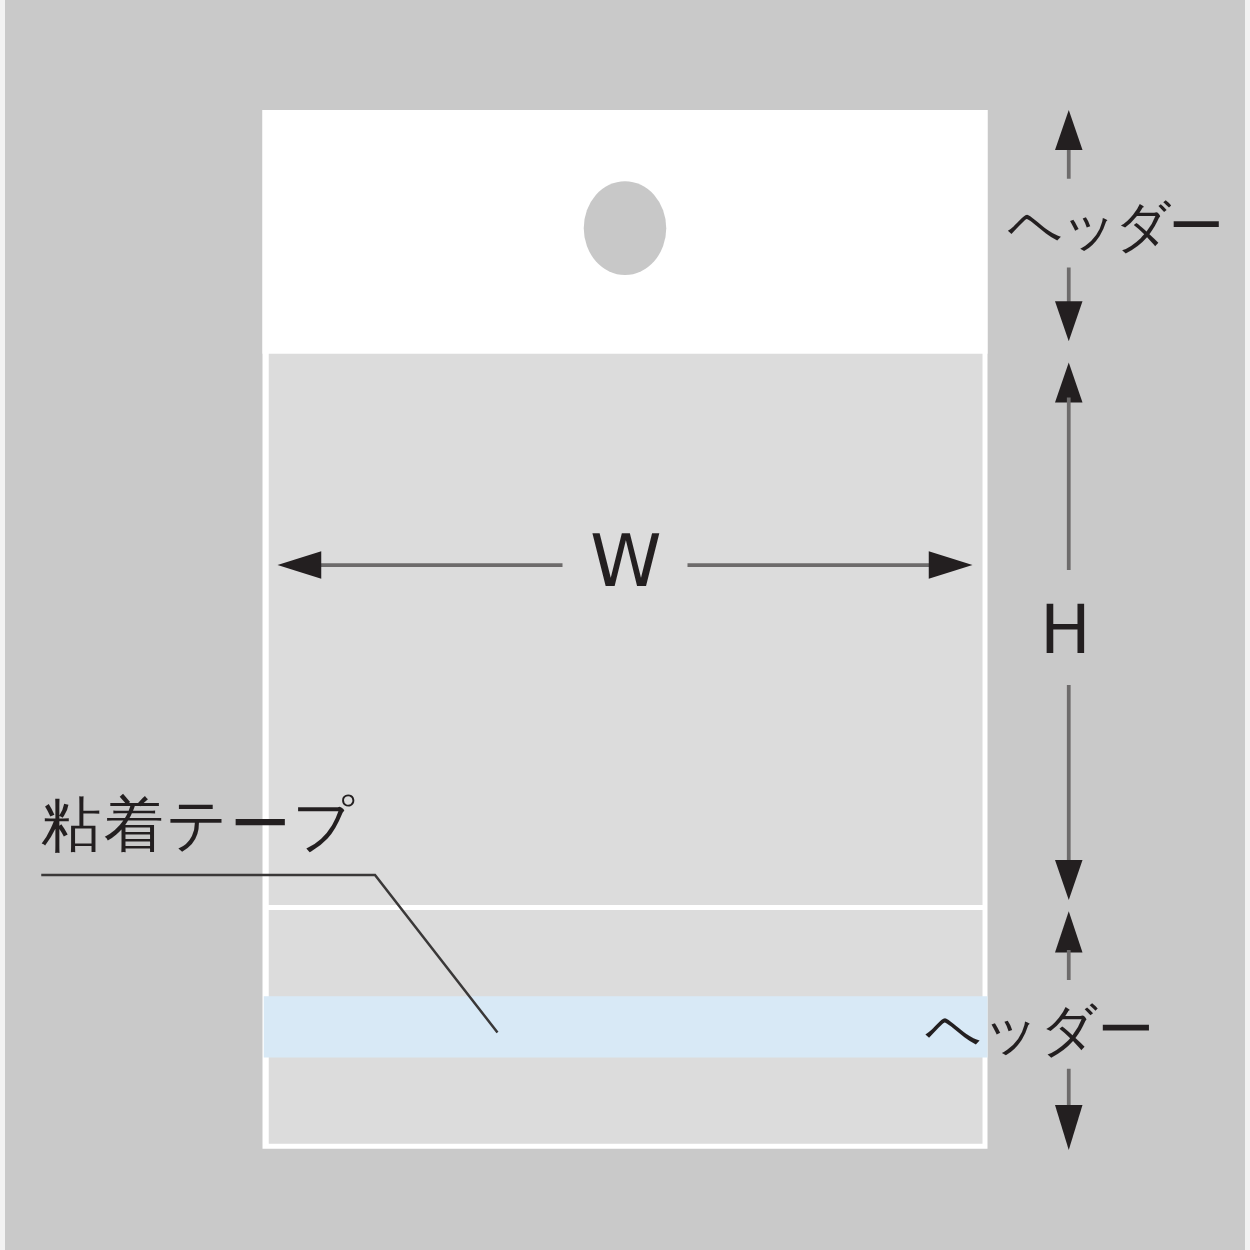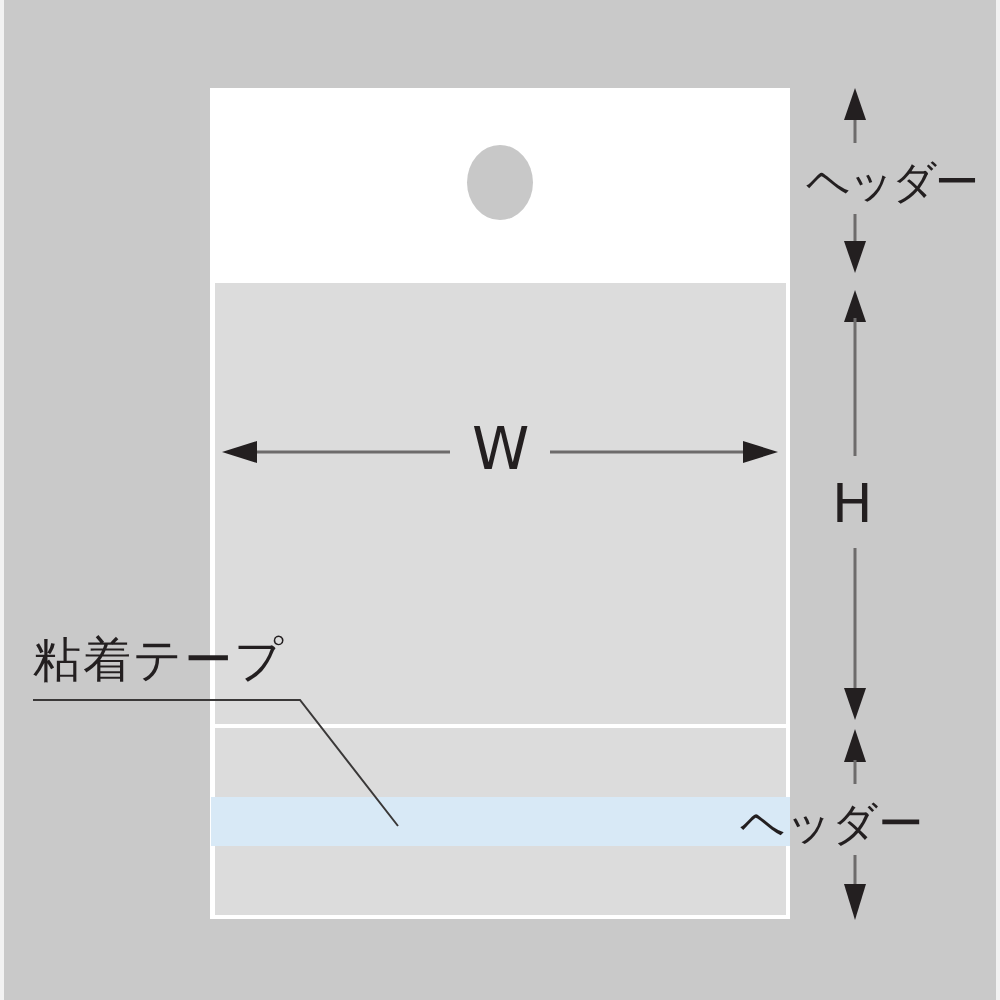--- a/index.html
+++ b/index.html
@@ -58,14 +58,14 @@
     <line x1="855" y1="855" x2="855" y2="890" stroke="#6d6b6b" stroke-width="3"></line>
     <polygon points="855,920 844,884 866,884" fill="#231f20"></polygon>
   </g>
 
   <polyline points="33,700 300,700 398,826" fill="none" stroke="#3a3838" stroke-width="2"></polyline>
 </svg>
 
 <div class="lbl" style="left:806px;top:160px;font-size:44px;letter-spacing:-2px;">ヘッダー</div>
 <div class="lbl" style="left:472px;top:420px;font-size:58px;">W</div>
 <div class="lbl" style="left:832px;top:477px;font-size:54px;">H</div>
-<div class="lbl" style="left:33px;top:636px;font-size:48px;letter-spacing:2px;font-family:Liberation Serif, serif;">粘着テープ</div>
+<div class="lbl" style="left:33px;top:636px;font-size:48px;letter-spacing:2px;">粘着テープ</div>
 <div class="lbl" style="left:740px;top:801px;font-size:45px;">ヘッダー</div>
 
 </body></html>

